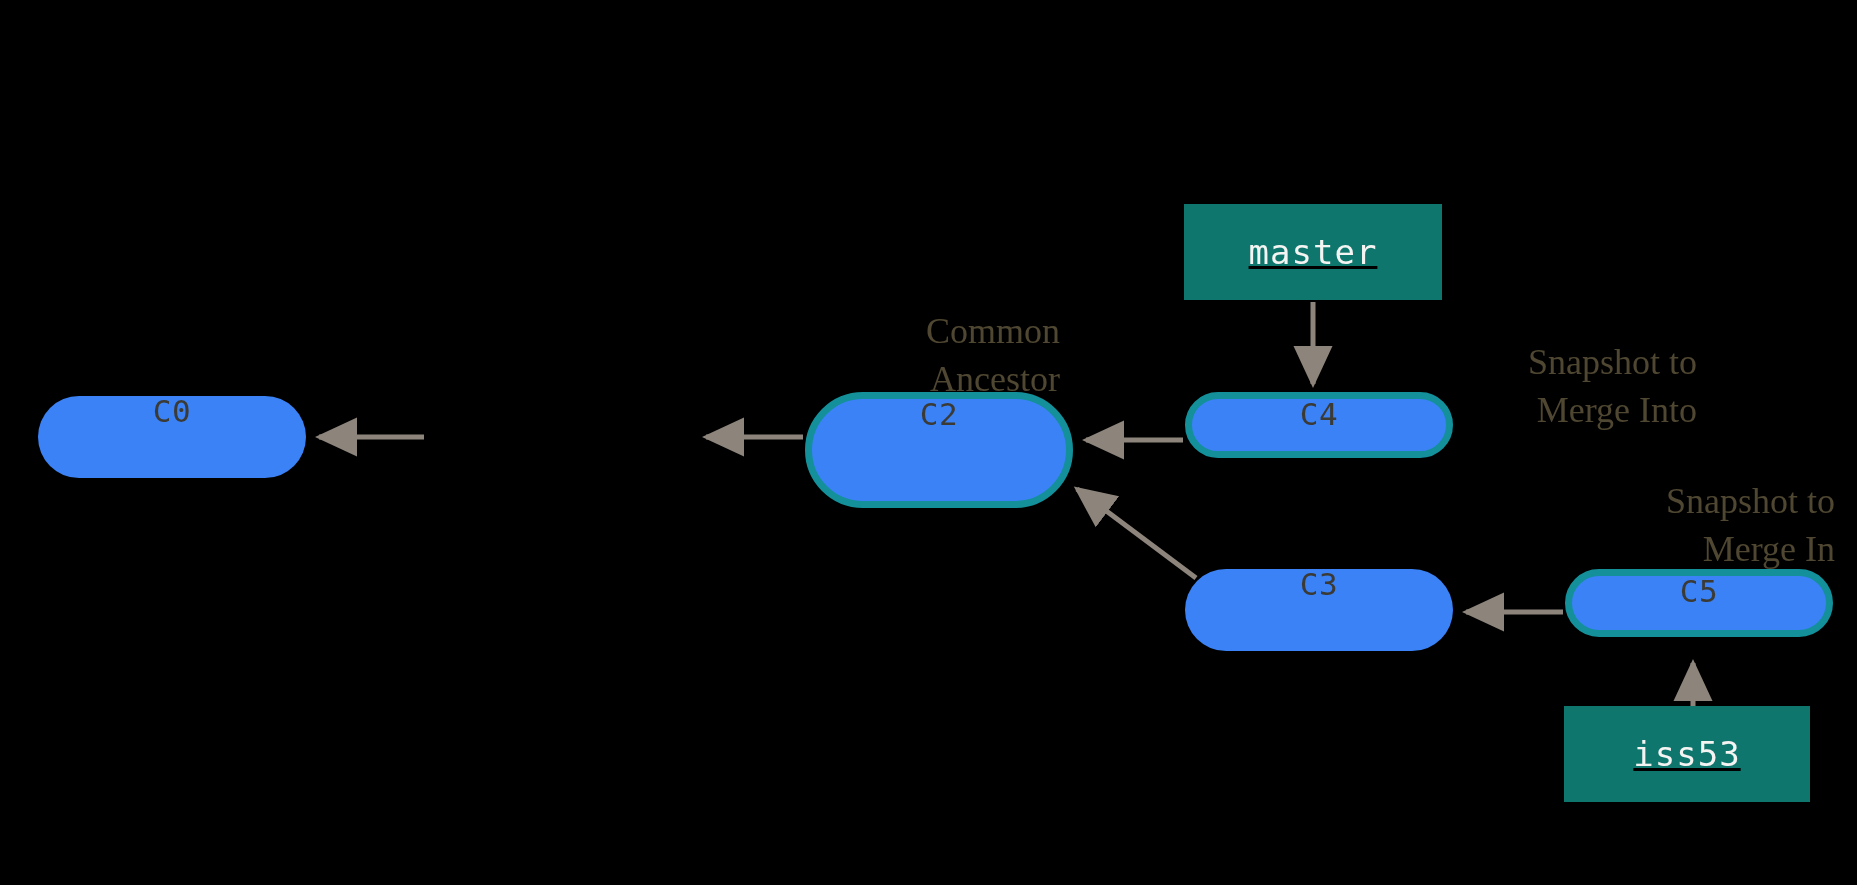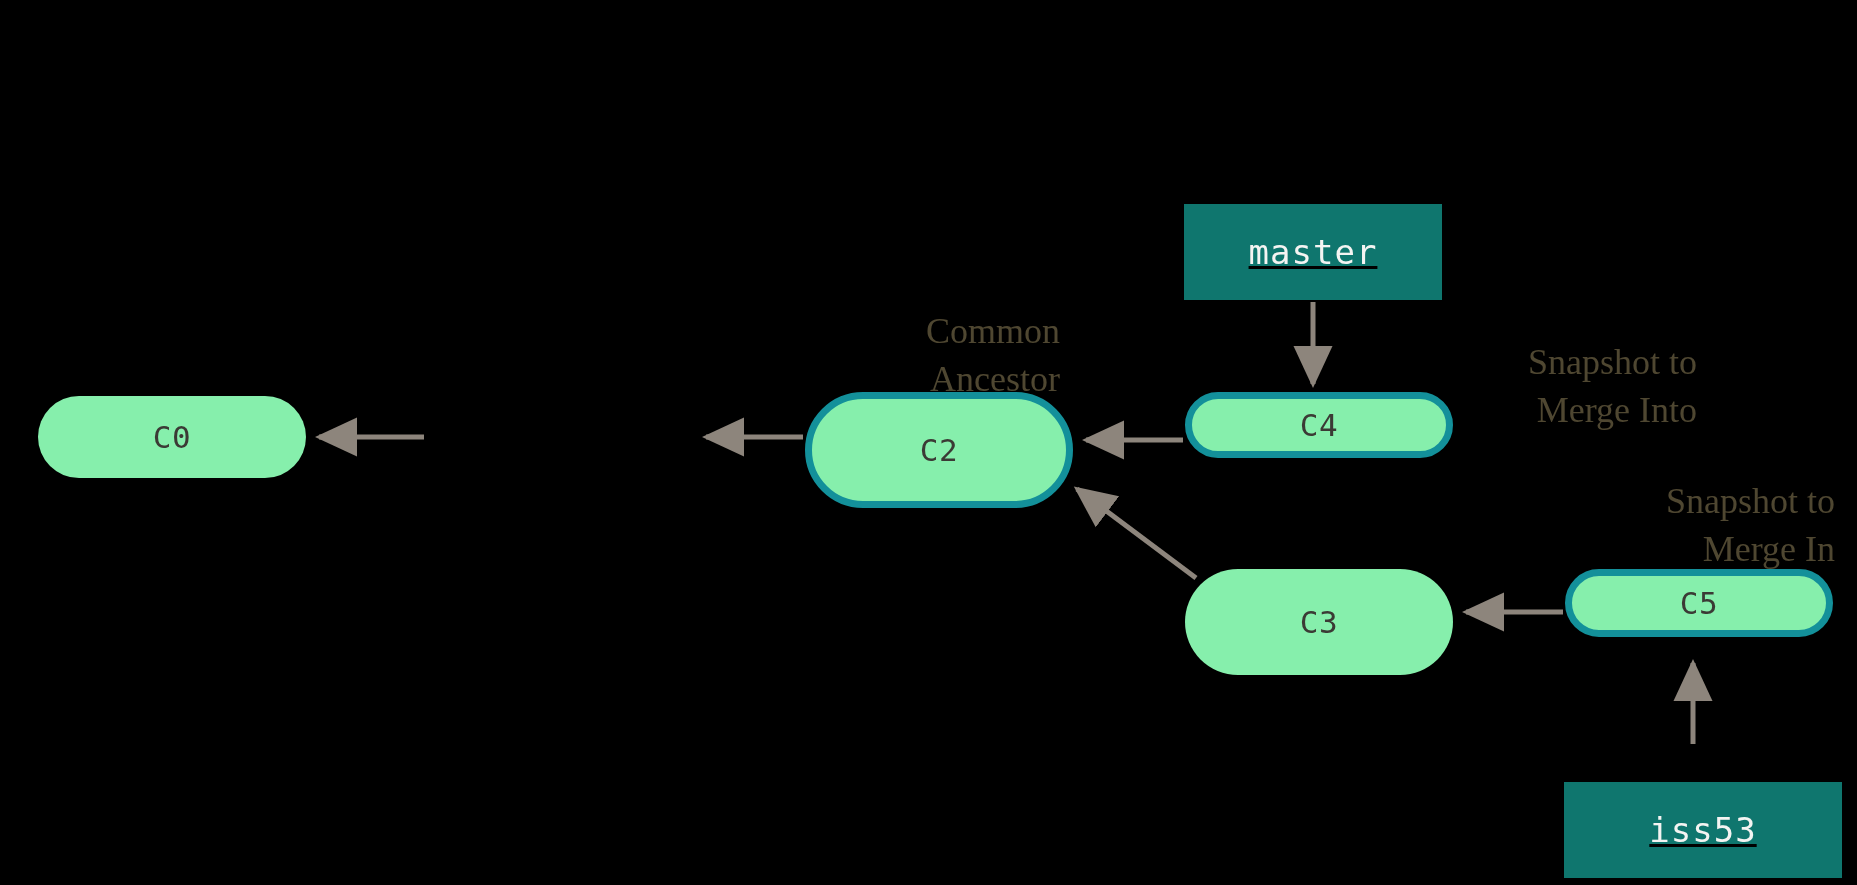--- a/index.html
+++ b/index.html
@@ -26,24 +26,24 @@
     top: 0;
     width: 1857px;
     height: 885px;
     pointer-events: none;
   }
 
   
   .commit {
     position: absolute;
     box-sizing: border-box;
-    background: #86efac;
+    background: #3b82f6;
     border-radius: 999px;
     display: flex;
-    align-items: center;
+    align-items: flex-start;
     justify-content: center;
     z-index: 3;
   }
   .commit.plain {
     border: 0 solid transparent;
   }
   .commit.highlight {
     border: 7px solid #13909a;
   }
   .commit-label {
@@ -121,33 +121,33 @@
 
 
   <div class="commit highlight" style="left:805px; top:392px; width:268px; height:116px;">
     <span class="commit-label">C2</span>
   </div>
 
   <div class="commit highlight" style="left:1185px; top:392px; width:268px; height:66px;">
     <span class="commit-label">C4</span>
   </div>
 
-  <div class="commit plain" style="left:1185px; top:569px; width:268px; height:106px;">
+  <div class="commit plain" style="left:1185px; top:569px; width:268px; height:82px;">
     <span class="commit-label">C3</span>
   </div>
 
   <div class="commit highlight" style="left:1565px; top:569px; width:268px; height:68px;">
     <span class="commit-label">C5</span>
   </div>
 
   <div class="branchref" style="left:1184px; top:204px; width:258px; height:96px;">
     <span class="branchref-label">master</span>
   </div>
 
-  <div class="branchref" style="left:1564px; top:782px; width:278px; height:96px;">
+  <div class="branchref" style="left:1564px; top:706px; width:246px; height:96px;">
     <span class="branchref-label">iss53</span>
   </div>
 
   <div class="annotation" style="left:820px; top:308px; width:240px;">Common
 Ancestor</div>
 
   <div class="annotation" style="left:1447px; top:339px; width:250px;">Snapshot to
 Merge Into</div>
 
   <div class="annotation" style="left:1565px; top:478px; width:270px;">Snapshot to

